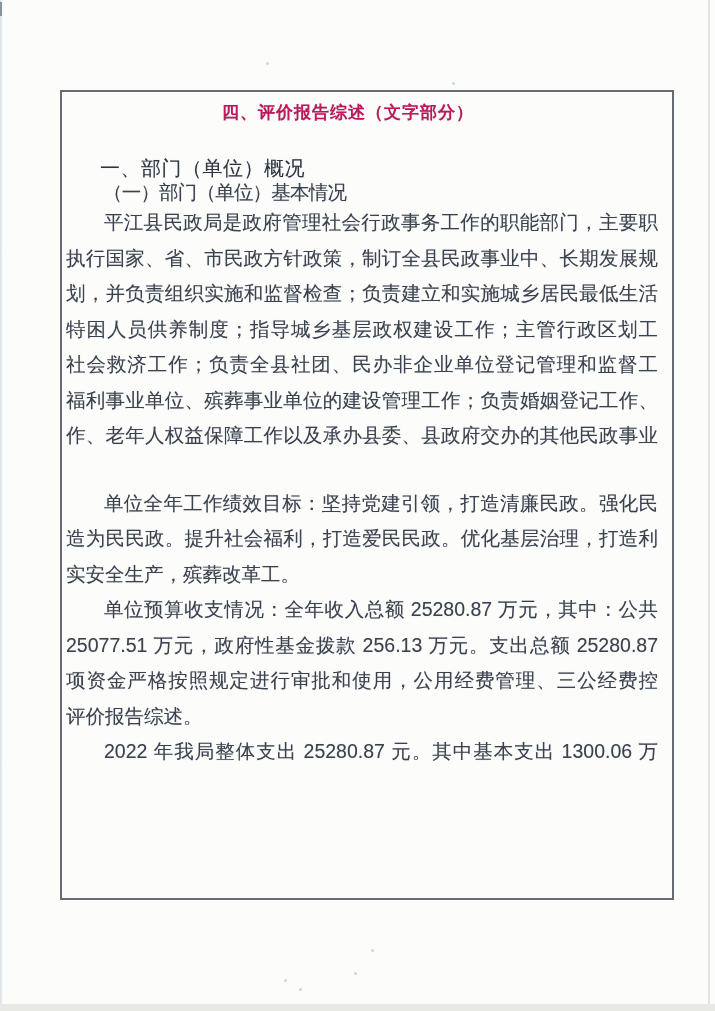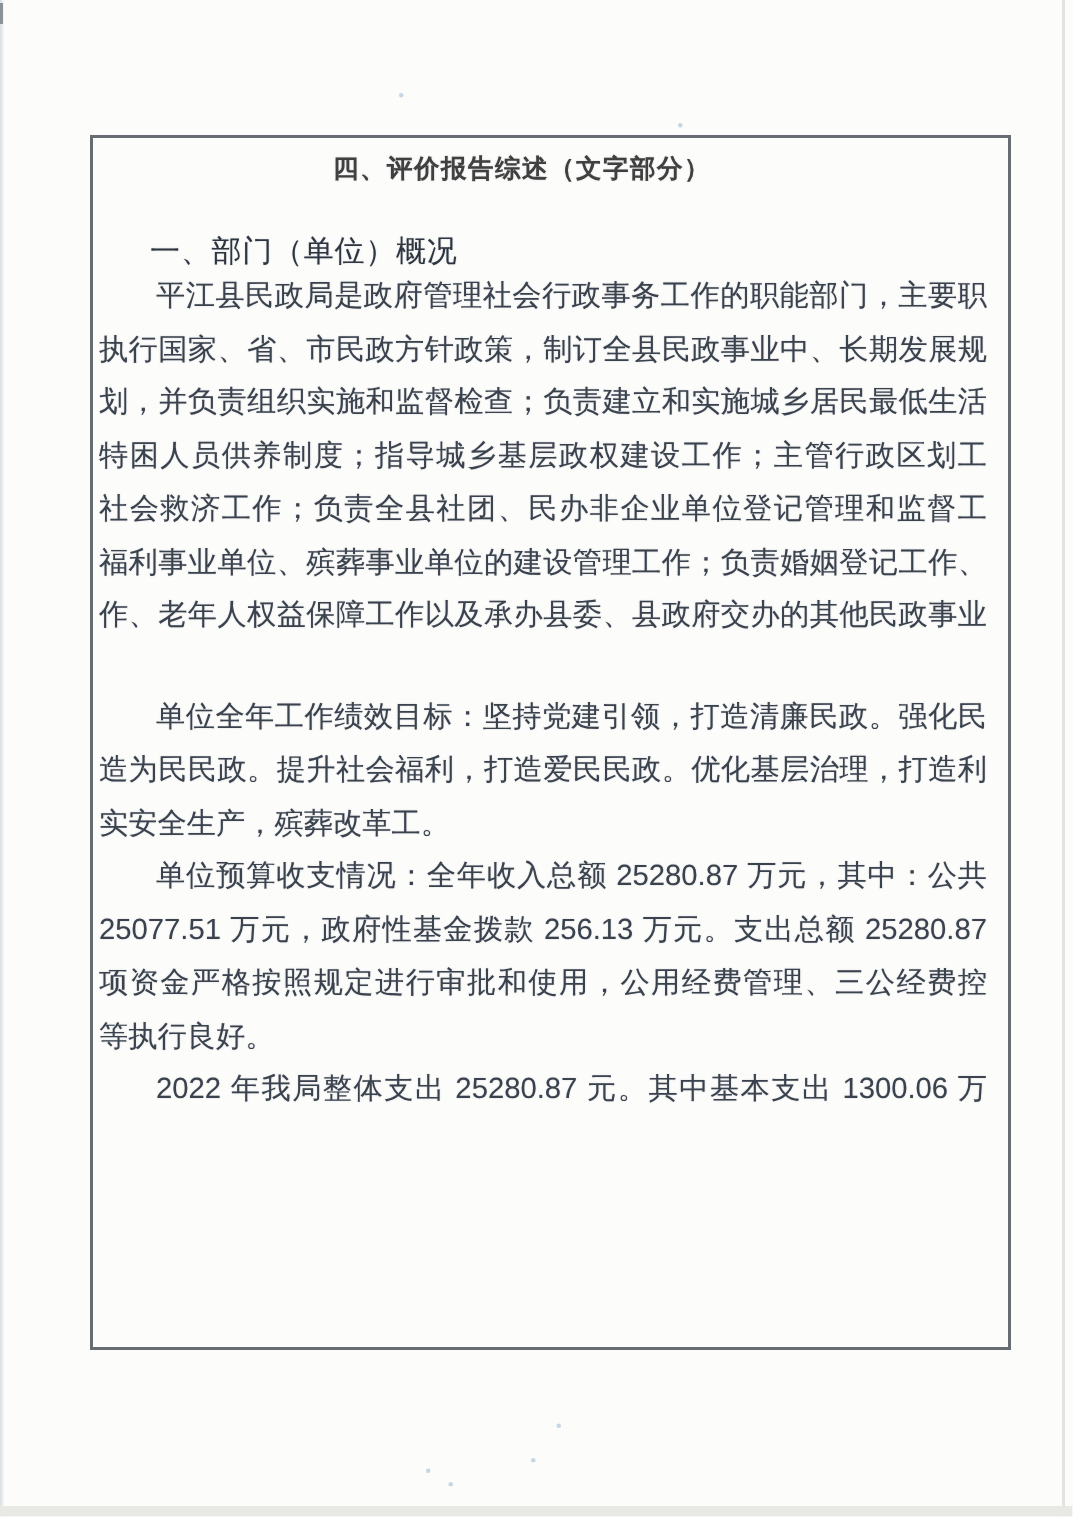--- a/index.html
+++ b/index.html
@@ -48,21 +48,21 @@
     text-shadow: 0 0 1px rgba(58, 66, 78, 0.30);
   }
   .doc-title {
     position: relative;
     left: -14px;
     text-align: center;
     font-size: 17px;
     font-weight: 700;
     letter-spacing: 1px;
     line-height: 24px;
-    color: #404040;
+    color: #be185d;
     margin-bottom: 32px;
     white-space: nowrap;
   }
   .h1 {
     font-size: 20px;
     font-weight: 400;
     line-height: 23px;
     padding-left: 34px;
     margin-top: 4px;
     color: #2d era;
@@ -104,38 +104,39 @@
 <div class="speck" style="left:452px;top:82px"></div>
 <div class="speck" style="left:354px;top:972px"></div>
 <div class="speck" style="left:284px;top:979px"></div>
 <div class="speck" style="left:299px;top:988px"></div>
 <div class="speck" style="left:371px;top:949px"></div>
 
 <div class="report-box">
   <div class="doc-title">四、评价报告综述（文字部分）</div>
   <div>
       <div class="h1">一、部门（单位）概况</div>
+      <div class="h2">（一）部门（单位）基本情况</div>
       <div class="para">
         <div class="line first">平江县民政局是政府管理社会行政事务工作的职能部门，主要职能有：贯彻</div>
         <div class="line">执行国家、省、市民政方针政策，制订全县民政事业中、长期发展规划和年度计</div>
         <div class="line">划，并负责组织实施和监督检查；负责建立和实施城乡居民最低生活保障、城乡</div>
         <div class="line">特困人员供养制度；指导城乡基层政权建设工作；主管行政区划工作；组织指导</div>
         <div class="line">社会救济工作；负责全县社团、民办非企业单位登记管理和监督工作；负责社会</div>
         <div class="line">福利事业单位、殡葬事业单位的建设管理工作；负责婚姻登记工作、殡葬改革工</div>
         <div class="line lastline">作、老年人权益保障工作以及承办县委、县政府交办的其他民政事业工作。</div>
       </div>
       <div class="gap"></div>
       <div class="para">
         <div class="line first">单位全年工作绩效目标：坚持党建引领，打造清廉民政。强化民生保障，打</div>
         <div class="line">造为民民政。提升社会福利，打造爱民民政。优化基层治理，打造利民民政。抓</div>
         <div class="line lastline">实安全生产，殡葬改革工。</div>
       </div>
       <div class="para">
         <div class="line first">单位预算收支情况：全年收入总额 25280.87 万元，其中：公共财政拨款</div>
         <div class="line">25077.51 万元，政府性基金拨款 256.13 万元。支出总额 25280.87 万元，各</div>
         <div class="line">项资金严格按照规定进行审批和使用，公用经费管理、三公经费控制、政府采购</div>
-        <div class="line lastline">等执行良好。</div>
+        <div class="line lastline">评价报告综述。</div>
       </div>
       <div class="para">
         <div class="line first">2022 年我局整体支出 25280.87 元。其中基本支出 1300.06 万元，项目支</div>
       </div>
     </div>
 </div>
 
 </body></html>

